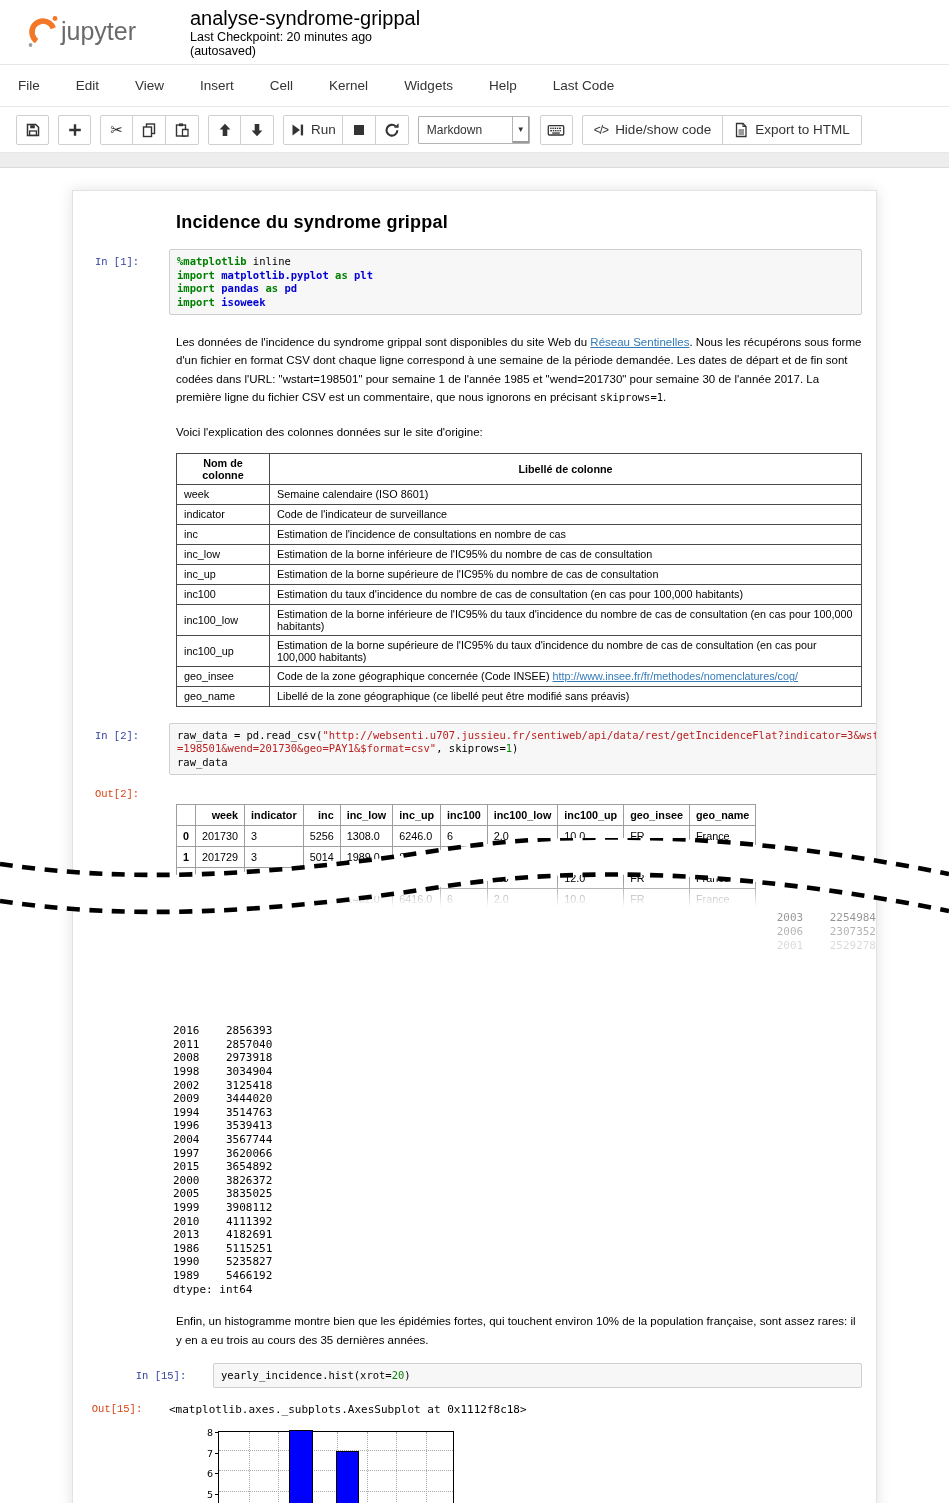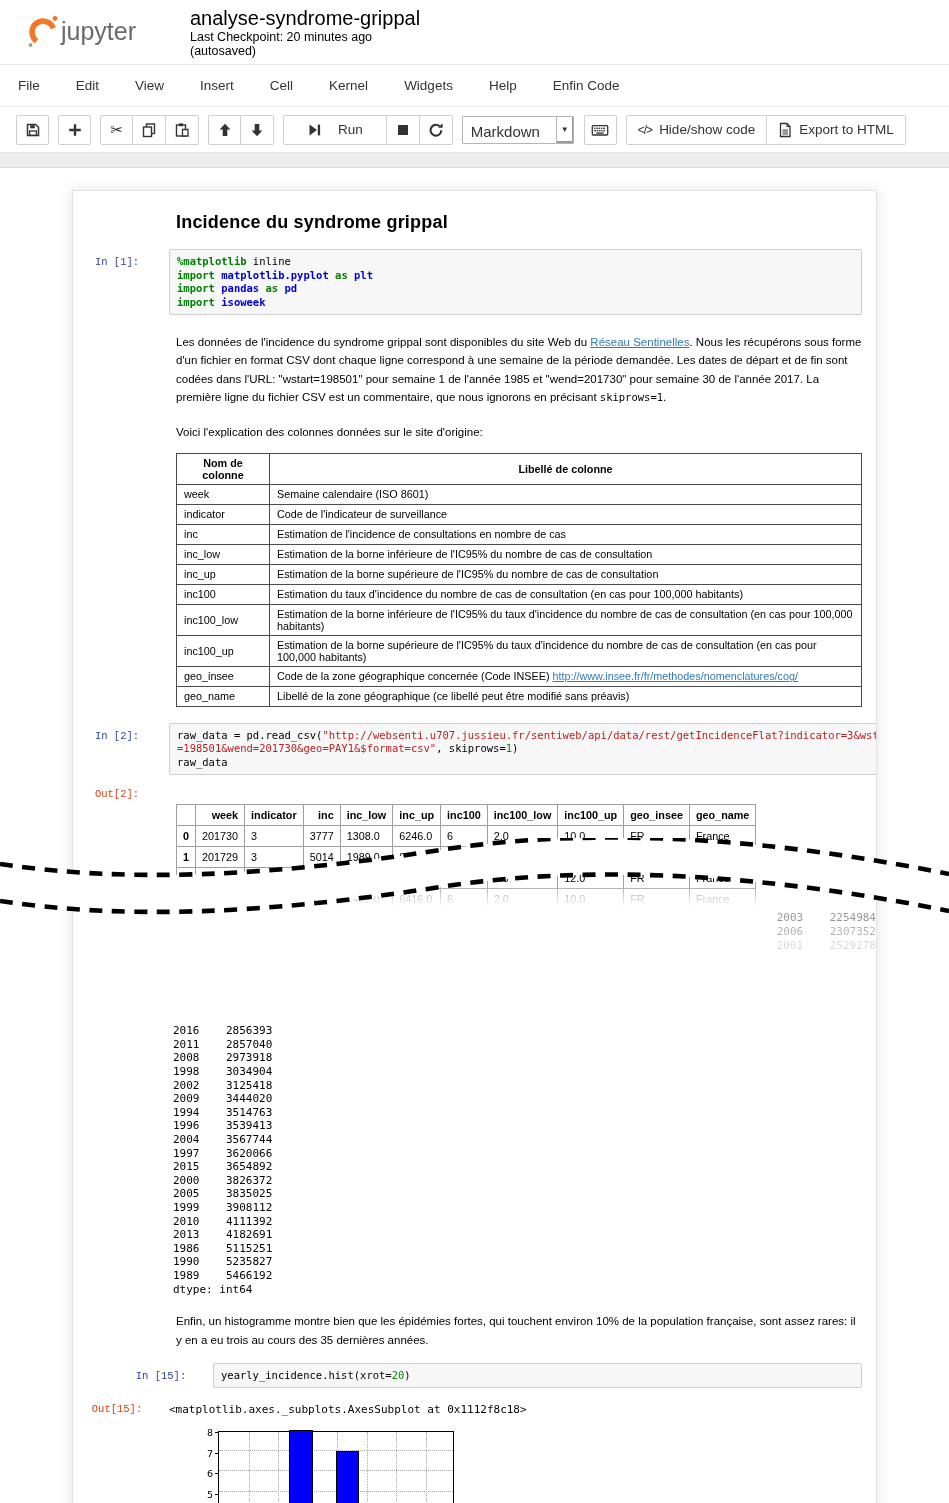--- a/index.html
+++ b/index.html
@@ -22,26 +22,26 @@
   
   .toolbar { height:45px; display:flex; align-items:center; padding-left:16px; }
   .grp { display:flex; margin-right:9px; }
   .btn { min-width:33px; height:30px; background:#fff; border:1px solid #cfcfcf;
          display:flex; align-items:center; justify-content:center; color:#333; font-size:13.5px; }
   .grp .btn + .btn { border-left:none; }
   .grp .btn:first-child { border-radius:2px 0 0 2px; }
   .grp .btn:last-child { border-radius:0 2px 2px 0; }
   .grp .btn:only-child { border-radius:2px; }
   .btn svg { display:block; }
-  .btn-run { padding:0 23px; gap:16px; }
+  .btn-run { padding:0 6px; gap:6px; }
   .btn-text { padding:0 11px; gap:7px; white-space:nowrap; }
   .codeglyph { font-size:12px; color:#333; letter-spacing:-1px; }
   .select { display:flex; height:28px; border:1px solid #b4b4b4; background:#fff;
             width:112px; margin-right:10px; border-radius:1px; align-items:stretch; }
-  .select .val { flex:1; font-size:15px; color:#333; padding:6px 0 0 8px; }
+  .select .val { flex:1; font-size:12px; color:#333; padding:6px 0 0 8px; }
   .select .caret { width:17px; background:#fff; border-left:1px solid #b4b4b4;
                    display:flex; align-items:center; justify-content:center;
                    font-size:8px; color:#333; box-shadow: inset -1px -2px 0 #9a9a9a; }
   .headstrip { height:16px; background:#ededed; border-top:1px solid #e7e7e7; border-bottom:1px solid #dadada; margin-top:0; }
 
   
   .container { position:absolute; left:72px; top:190px; width:805px; height:1400px;
                background:#fff; border:1px solid #e2e2e2; box-shadow:0 0 12px rgba(87,87,87,.18);
                overflow:hidden; padding-top:21px; }
   h1 { font-size:18px; font-weight:bold; margin:0 0 16px 103px; letter-spacing:.2px; }
@@ -118,21 +118,21 @@
 <div class="menubar">
   <ul>
       <li>File</li>
       <li>Edit</li>
       <li>View</li>
       <li>Insert</li>
       <li>Cell</li>
       <li>Kernel</li>
       <li>Widgets</li>
       <li>Help</li>
-      <li>Enfin Code</li>
+      <li>Last Code</li>
     </ul>
 </div>
 
 <div class="toolbar">
   <div class="grp">
       <div class="btn">
     <svg width="16" height="16">
       <path d="M2.5 2.5h8.2l2.8 2.8v8.2H2.5z" fill="none" stroke="#333" stroke-width="1.5"></path>
       <rect x="5.2" y="3.2" width="4.6" height="3.1" fill="#333"></rect>
       <rect x="4.6" y="9" width="6.8" height="4.4" fill="none" stroke="#333" stroke-width="1.3"></rect>
@@ -324,21 +324,21 @@
             <th>inc100_up</th>
             <th>geo_insee</th>
             <th>geo_name</th>
           </tr>
         </thead>
       <tbody>
           <tr>
             <td class="idx">0</td>
             <td>201730</td>
             <td>3</td>
-            <td>3777</td>
+            <td>5256</td>
             <td>1308.0</td>
             <td>6246.0</td>
             <td>6</td>
             <td>2.0</td>
             <td>10.0</td>
             <td>FR</td>
             <td>France</td>
           </tr>
           <tr>
             <td class="idx">1</td>

